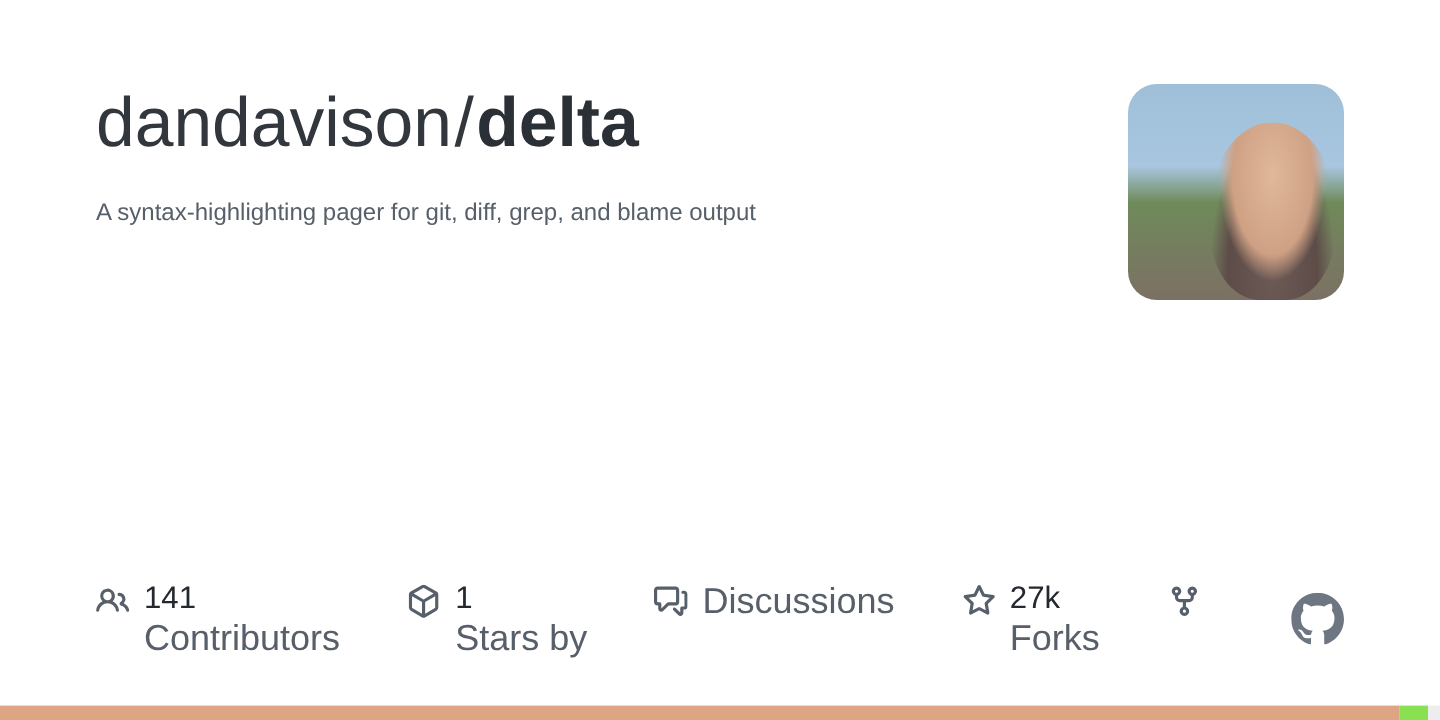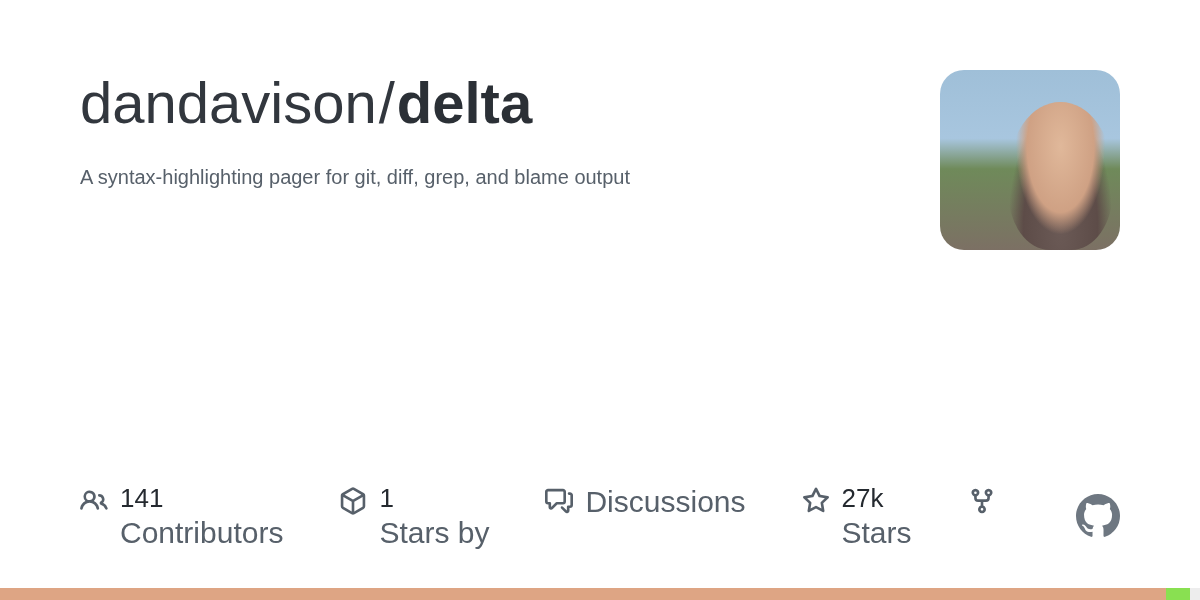--- a/index.html
+++ b/index.html
@@ -159,21 +159,21 @@
   </div>
 
   <div class="stat">
     <span class="stat-icon">
       <svg viewBox="0 0 16 16">
           <path d="M8 .25a.75.75 0 0 1 .673.418l1.882 3.815 4.21.612a.75.75 0 0 1 .416 1.279l-3.046 2.97.719 4.192a.751.751 0 0 1-1.088.791L8 12.347l-3.766 1.98a.75.75 0 0 1-1.088-.79l.72-4.194L.818 6.374a.75.75 0 0 1 .416-1.28l4.21-.611L7.327.668A.75.75 0 0 1 8 .25Zm0 2.445L6.615 5.5a.75.75 0 0 1-.564.41l-3.097.45 2.24 2.184a.75.75 0 0 1 .216.664l-.528 3.084 2.769-1.456a.75.75 0 0 1 .698 0l2.77 1.456-.53-3.084a.75.75 0 0 1 .216-.664l2.24-2.183-3.096-.45a.75.75 0 0 1-.564-.41L8 2.694Z"></path>
         </svg>
     </span>
     <div class="stat-text">
       <span class="stat-value">27k</span>
-      <span class="stat-label">Stars</span>
+      <span class="stat-label">Forks</span>
     </div>
   </div>
 
   <div class="stat">
     <span class="stat-icon">
       <svg viewBox="0 0 16 16">
           <path d="M5 5.372v.878c0 .414.336.75.75.75h4.5a.75.75 0 0 0 .75-.75v-.878a2.25 2.25 0 1 1 1.5 0v.878a2.25 2.25 0 0 1-2.25 2.25h-1.5v2.128a2.251 2.251 0 1 1-1.5 0V8.5h-1.5A2.25 2.25 0 0 1 3.5 6.25v-.878a2.25 2.25 0 1 1 1.5 0ZM5 3.25a.75.75 0 1 0-1.5 0 .75.75 0 0 0 1.5 0Zm6.75.75a.75.75 0 1 0 0-1.5.75.75 0 0 0 0 1.5Zm-3 8.75a.75.75 0 1 0-1.5 0 .75.75 0 0 0 1.5 0Z"></path>
         </svg>
     </span>
   </div>

